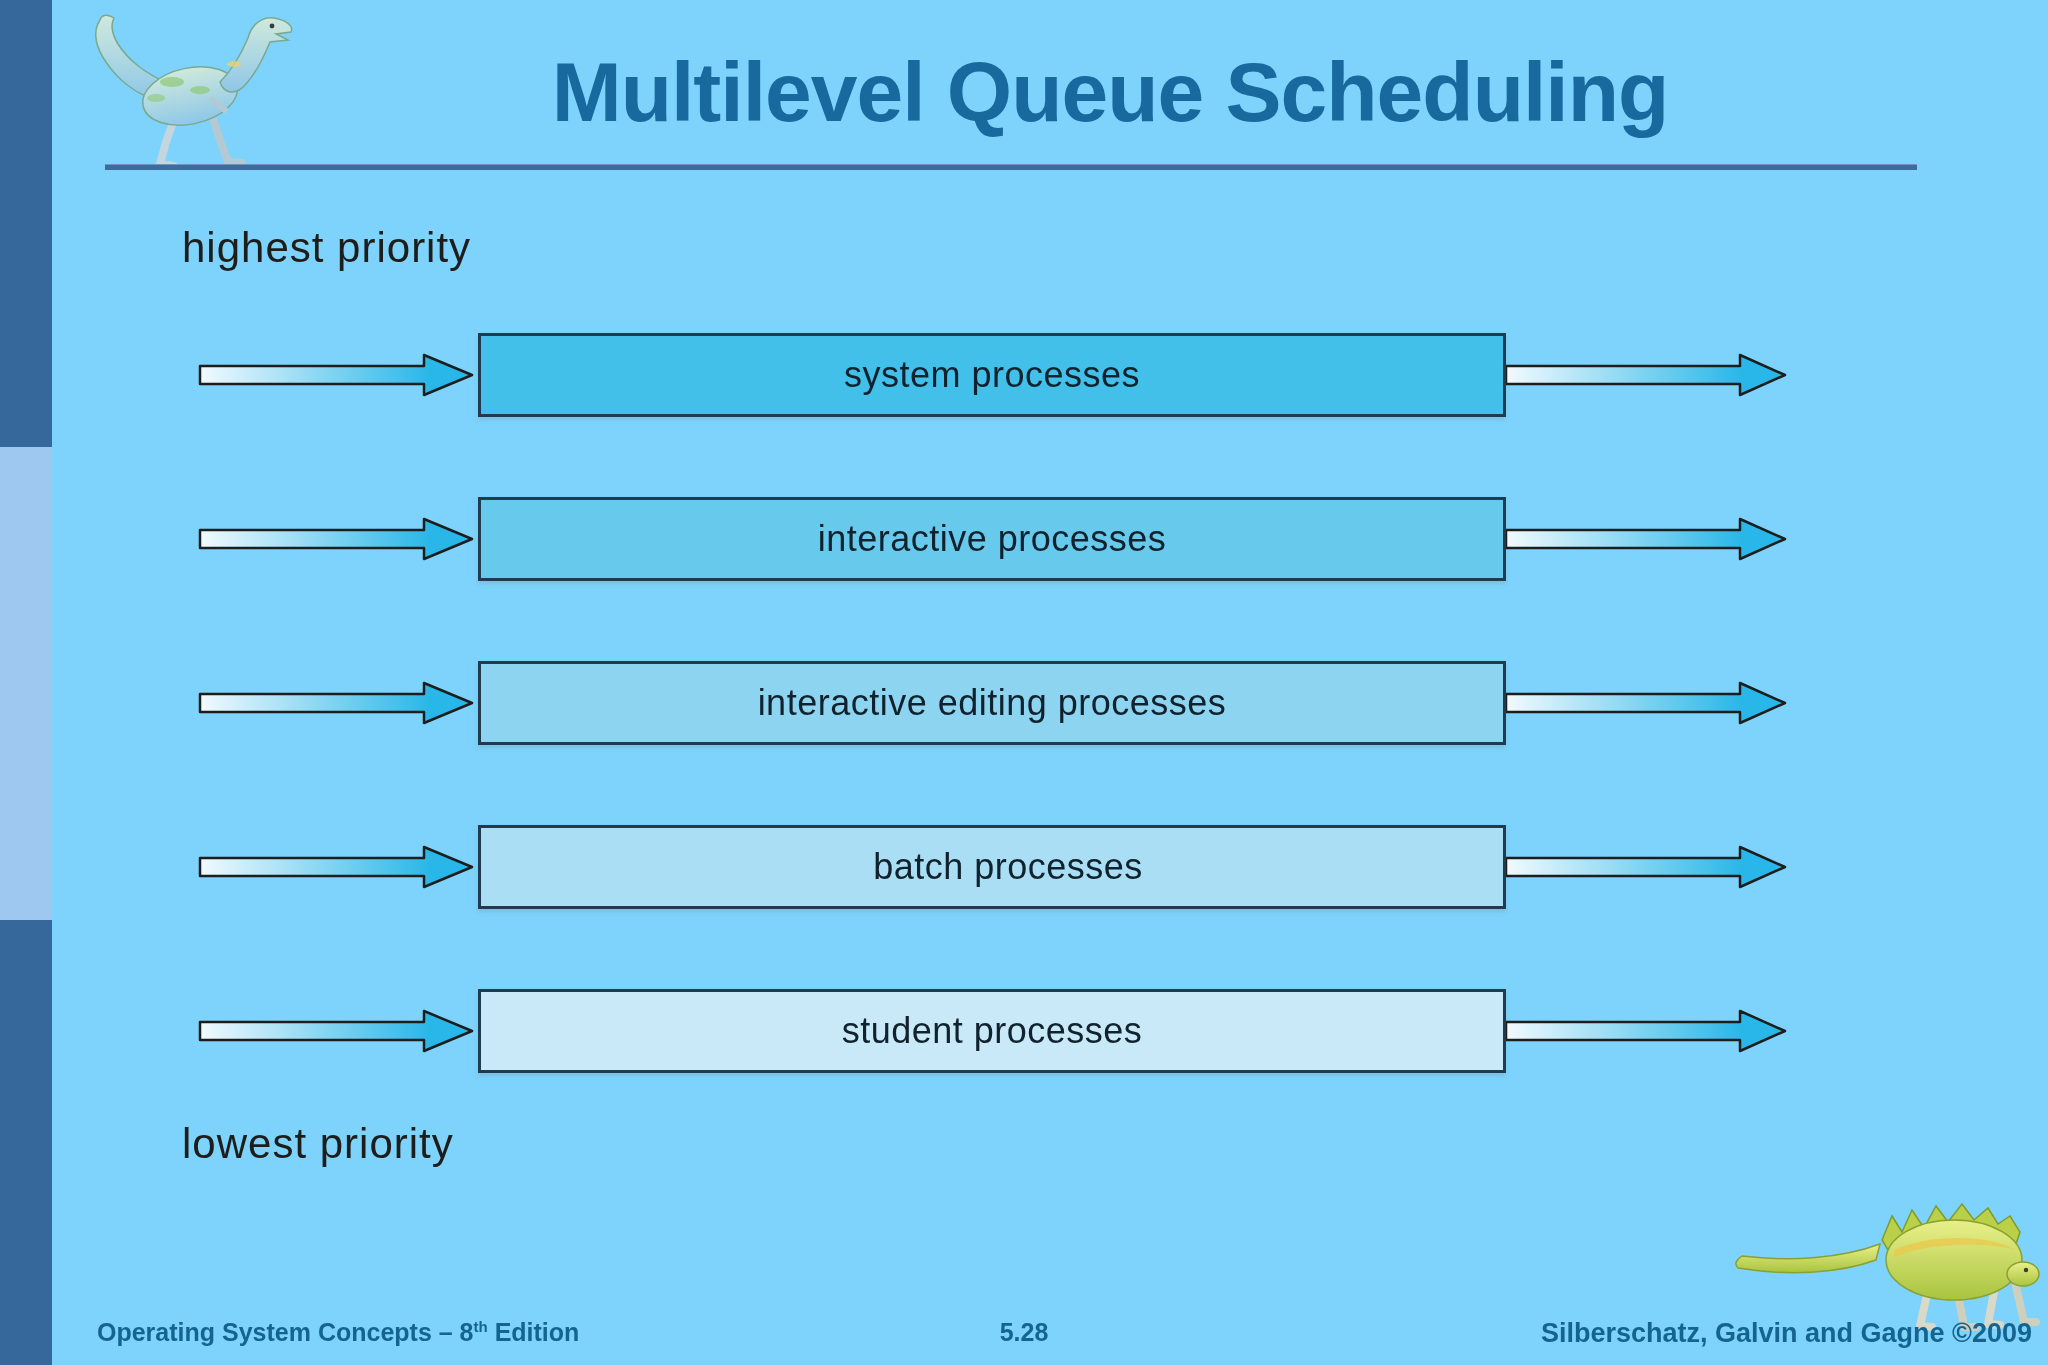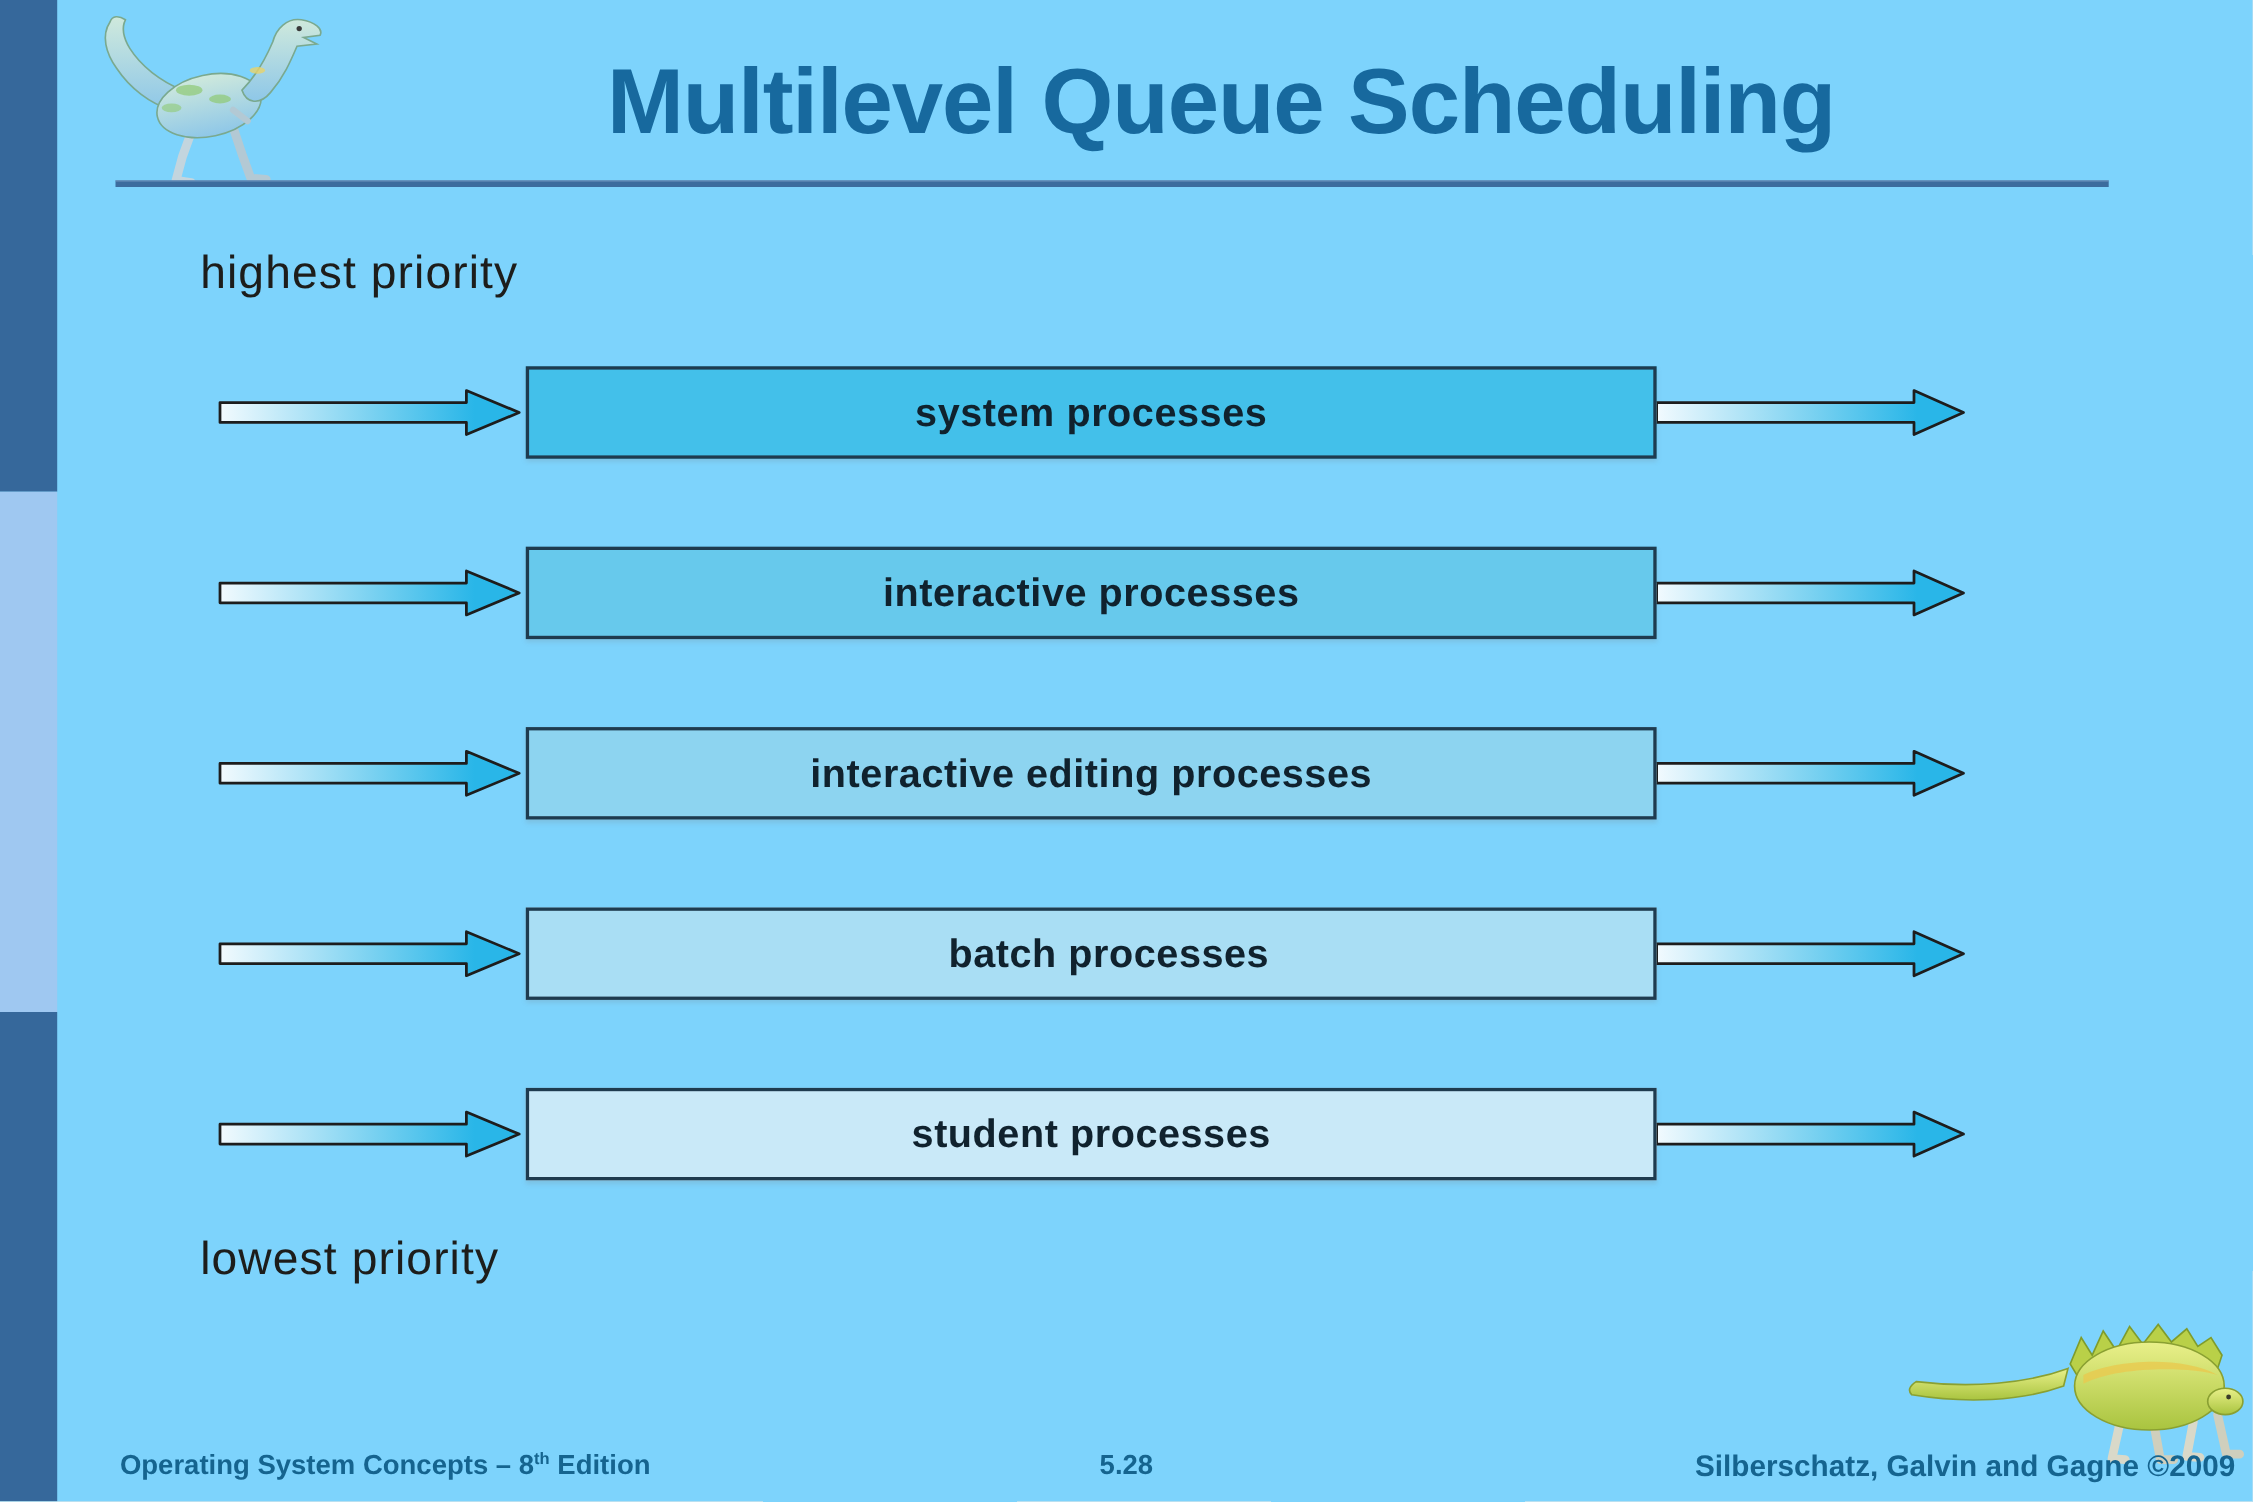--- a/index.html
+++ b/index.html
@@ -44,34 +44,33 @@
   .arrow{position:absolute;}
   .arrow-in{left:198px;top:19px;}
   .arrow-out{left:1506px;top:19px;}
   .queue-box{
     position:absolute;left:478px;top:0;
     width:1028px;height:84px;
     box-sizing:border-box;
     border:3px solid var(--box-border);
     display:flex;align-items:center;justify-content:center;
     box-shadow:0 3px 4px rgba(120,140,150,0.25);
-    font-weight:bold;
   }
   .queue-label{
     font-size:36px;color:var(--box-text);letter-spacing:0.5px;
     white-space:nowrap;
   }
 
   
   .footer-text{
     position:absolute;top:1318px;
     font-size:25px;font-weight:bold;color:var(--footer-blue);
     white-space:nowrap;
   }
-  .footer-left{left:97px;margin-left:12px;}
+  .footer-left{left:97px;}
   .footer-center{left:0;width:2048px;text-align:center;}
   .footer-right{right:16px;font-size:27px;}
   .footer-left sup{font-size:60%;}
 
   
   .dino-topleft{position:absolute;left:62px;top:4px;}
   .dino-bottomright{position:absolute;left:1732px;top:1172px;}
 </style>
 </head>
 <body>

